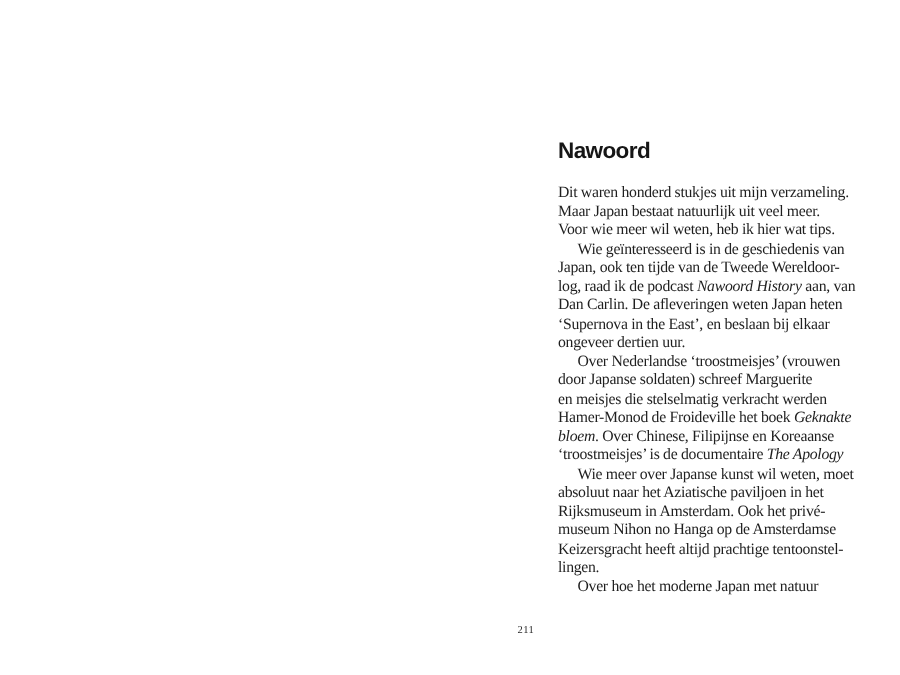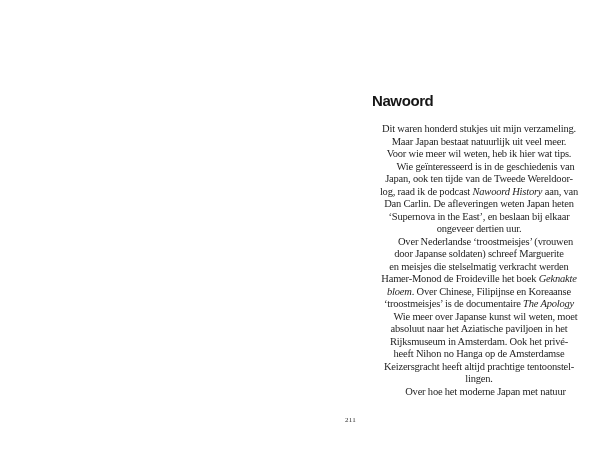--- a/index.html
+++ b/index.html
@@ -54,21 +54,20 @@
     letter-spacing: -0.2px;
   }
   .para {
     margin: 0;
   }
   .para.indent .line:first-child {
     padding-left: 13px;
   }
   .line {
     white-space: nowrap;
-    text-align: center;
   }
   .ital {
     font-style: italic;
   }
   .page-number {
     position: absolute;
     left: 45px;   
     top: 416px;
     width: 214px;
     font-size: 7px;
@@ -104,21 +103,21 @@
             <div class="line"><span>door Japanse soldaten) schreef Marguerite</span></div>
             <div class="line"><span>en meisjes die stelselmatig verkracht werden</span></div>
             <div class="line"><span>Hamer-Monod de Froideville het boek </span><span class="ital">Geknakte</span></div>
             <div class="line"><span class="ital">bloem</span><span>. Over Chinese, Filipijnse en Koreaanse</span></div>
             <div class="line"><span>‘troostmeisjes’ is de documentaire </span><span class="ital">The Apology</span></div>
           </div>
           <div class="para indent">
             <div class="line"><span>Wie meer over Japanse kunst wil weten, moet</span></div>
             <div class="line"><span>absoluut naar het Aziatische paviljoen in het</span></div>
             <div class="line"><span>Rijksmuseum in Amsterdam. Ook het privé-</span></div>
-            <div class="line"><span>heeft Nihon no Hanga op de Amsterdamse</span></div>
+            <div class="line"><span>museum Nihon no Hanga op de Amsterdamse</span></div>
             <div class="line"><span>Keizersgracht heeft altijd prachtige tentoonstel-</span></div>
             <div class="line"><span>lingen.</span></div>
           </div>
           <div class="para indent">
             <div class="line"><span>Over hoe het moderne Japan met natuur</span></div>
           </div>
         </div>
     </div>
     <div class="page-number">211</div>
   </div>

